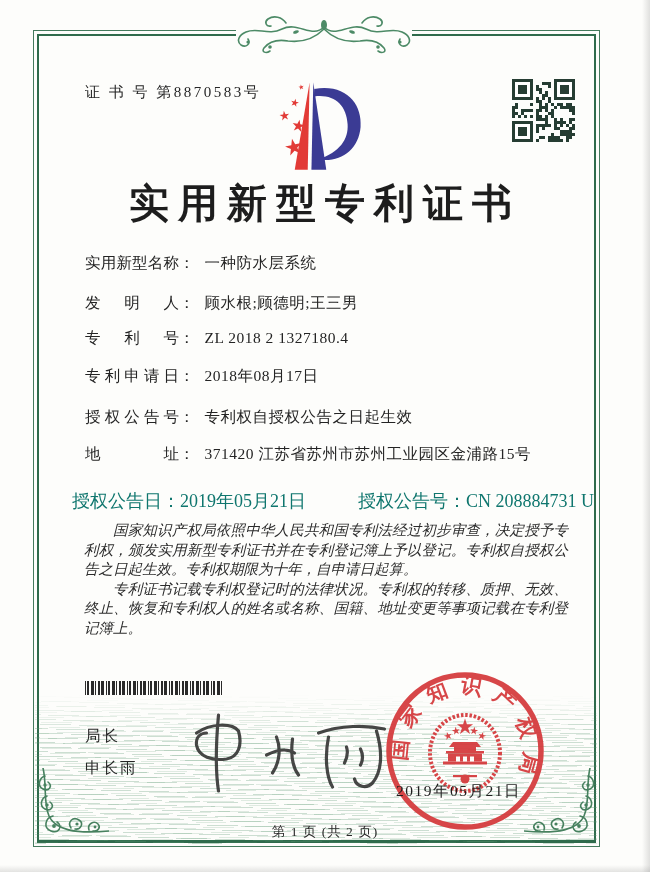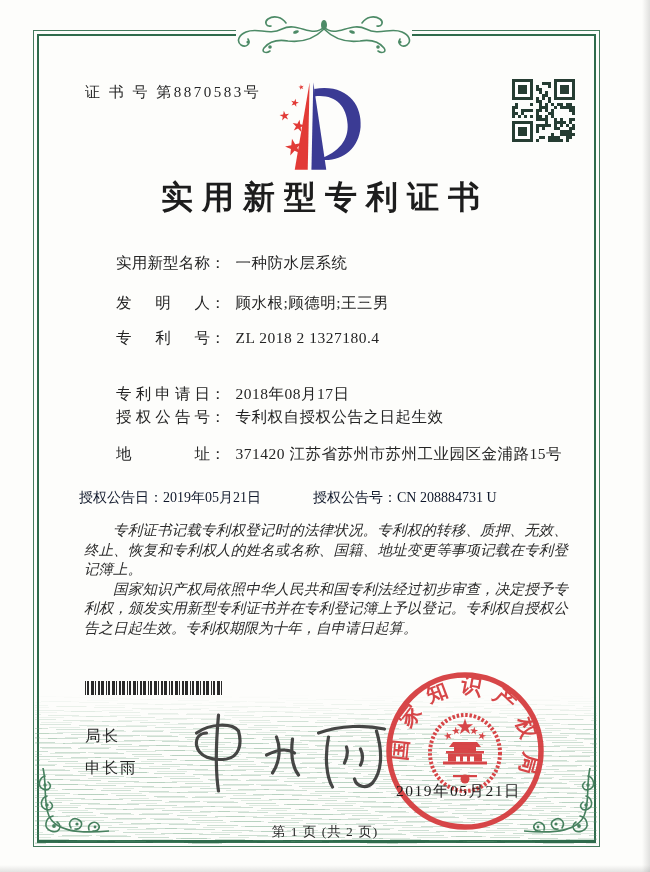--- a/index.html
+++ b/index.html
@@ -33,28 +33,28 @@
   .ornament-top{position:absolute;left:224px;top:5px;width:200px;height:50px;}
   .corner-flourish{position:absolute;width:72px;height:74px;}
   .corner-left{left:37px;top:768px;}
   .corner-right{left:524px;top:768px;transform:scaleX(-1);}
 
   .cert-no{position:absolute;left:85px;top:83px;font-size:15px;letter-spacing:2.5px;color:#262626;}
   .logo{position:absolute;left:256px;top:76px;width:122px;height:102px;}
   .qr{position:absolute;left:512px;top:79px;width:63px;height:63px;}
 
   .title{position:absolute;left:0;top:176px;width:650px;text-align:center;
-    font-size:32px;font-weight:600;letter-spacing:9px;color:#1d1d1d;}
-
-  .field-row{position:absolute;left:85px;font-size:15.5px;color:#242424;white-space:nowrap;margin-left:31px;}
+    font-size:40px;font-weight:600;letter-spacing:9px;color:#1d1d1d;}
+
+  .field-row{position:absolute;left:85px;font-size:15.5px;color:#242424;white-space:nowrap;}
   .flabel{display:inline-block;width:94px;text-align:justify;text-align-last:justify;
     vertical-align:bottom;}
   .fcolon{display:inline-block;margin-right:10px;}
   .fvalue{letter-spacing:.5px;}
-  .grant-row{position:absolute;left:79px;top:489px;font-size:14px;white-space:nowrap;color:#0f172a;}
+  .grant-row{position:absolute;left:72px;top:489px;font-size:18px;white-space:nowrap;color:#0f766e;}
   .grant-gap{display:inline-block;width:52px;}
 
   .paragraphs{position:absolute;left:84px;top:521px;width:484px;
     font-size:14.5px;line-height:19.5px;text-align:justify;
     font-style:italic;color:#2b2b2b;}
   .paragraphs p{margin:0;text-indent:2em;}
 
   .barcode{position:absolute;left:85px;top:681px;width:162px;height:14px;display:flex;align-items:stretch;}
   .barcode i{display:block;background:#2a2a2a;}
   .barcode em{display:block;background:transparent;}
@@ -299,37 +299,37 @@
 
 <div class="field-row" style="top:253px">
   <span class="flabel">实用新型名称</span><span class="fcolon">：</span><span class="fvalue">一种防水层系统</span>
 </div>
 <div class="field-row" style="top:293px">
   <span class="flabel">发明人</span><span class="fcolon">：</span><span class="fvalue">顾水根;顾德明;王三男</span>
 </div>
 <div class="field-row" style="top:328px">
   <span class="flabel">专利号</span><span class="fcolon">：</span><span class="fvalue">ZL 2018 2 1327180.4</span>
 </div>
-<div class="field-row" style="top:384px">
+<div class="field-row" style="top:366px">
   <span class="flabel">专利申请日</span><span class="fcolon">：</span><span class="fvalue">2018年08月17日</span>
 </div>
 <div class="field-row" style="top:407px">
   <span class="flabel">授权公告号</span><span class="fcolon">：</span><span class="fvalue">专利权自授权公告之日起生效</span>
 </div>
 <div class="field-row" style="top:444px">
   <span class="flabel">地址</span><span class="fcolon">：</span><span class="fvalue">371420 江苏省苏州市苏州工业园区金浦路15号</span>
 </div>
 
 <div class="grant-row">
   <span>授权公告日</span><span>：</span><span>2019年05月21日</span><span class="grant-gap"></span><span>授权公告号</span><span>：</span><span>CN 208884731 U</span>
 </div>
 
 <div class="paragraphs">
+  <p>国家知识产权局依照中华人民共和国专利法经过初步审查，决定授予专利权，颁发实用新型专利证书并在专利登记簿上予以登记。专利权自授权公告之日起生效。专利权期限为十年，自申请日起算。</p>
   <p>专利证书记载专利权登记时的法律状况。专利权的转移、质押、无效、终止、恢复和专利权人的姓名或名称、国籍、地址变更等事项记载在专利登记簿上。</p>
-  <p>国家知识产权局依照中华人民共和国专利法经过初步审查，决定授予专利权，颁发实用新型专利证书并在专利登记簿上予以登记。专利权自授权公告之日起生效。专利权期限为十年，自申请日起算。</p>
 </div>
 
 <div class="barcode" id="barcode">
     <i style="width:1px"></i>
     <em style="width:1px"></em>
     <i style="width:2px"></i>
     <em style="width:2px"></em>
     <i style="width:3px"></i>
     <em style="width:1px"></em>
     <i style="width:1px"></i>

